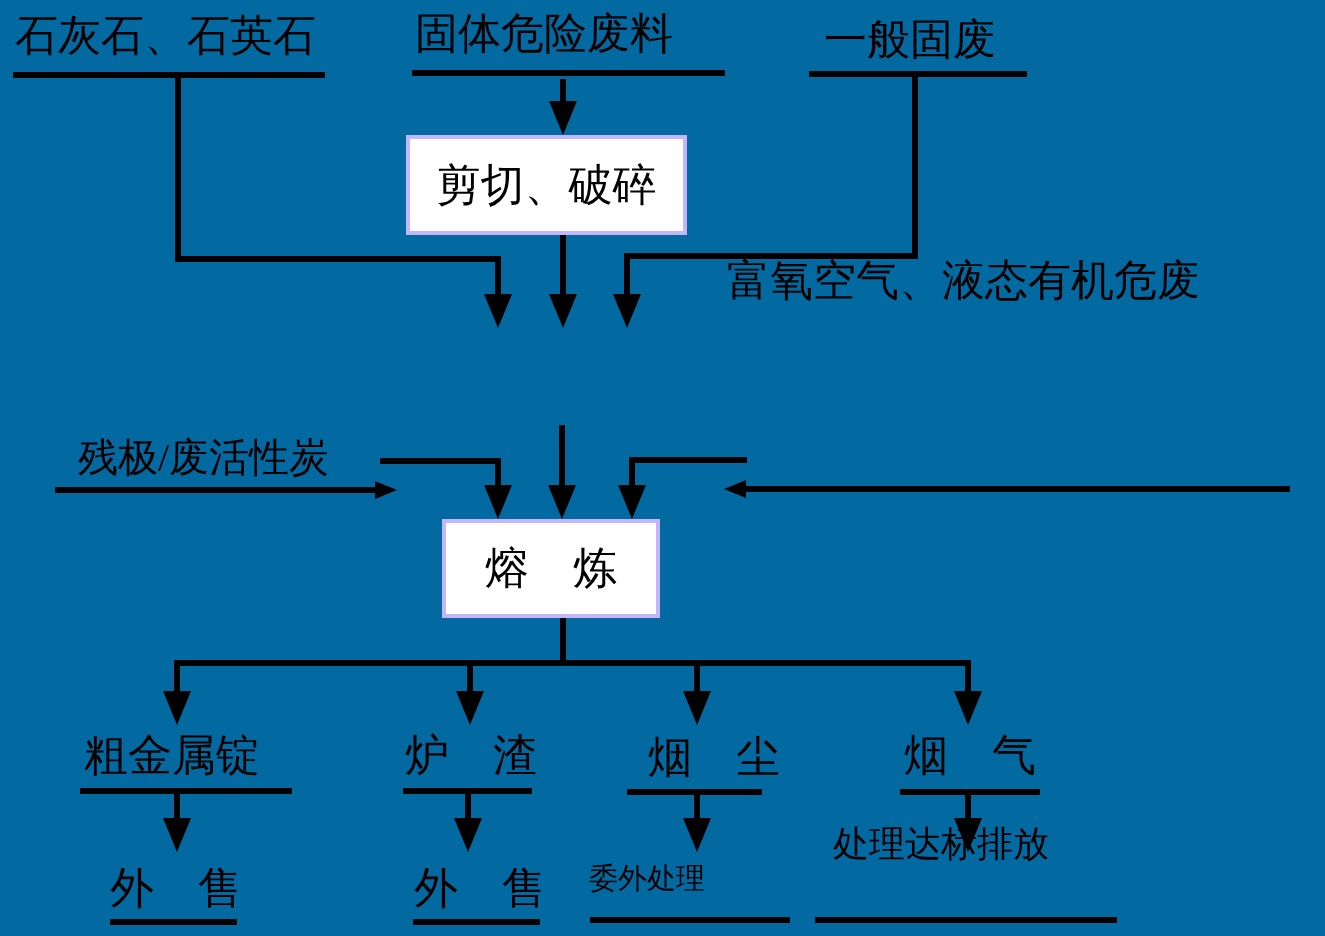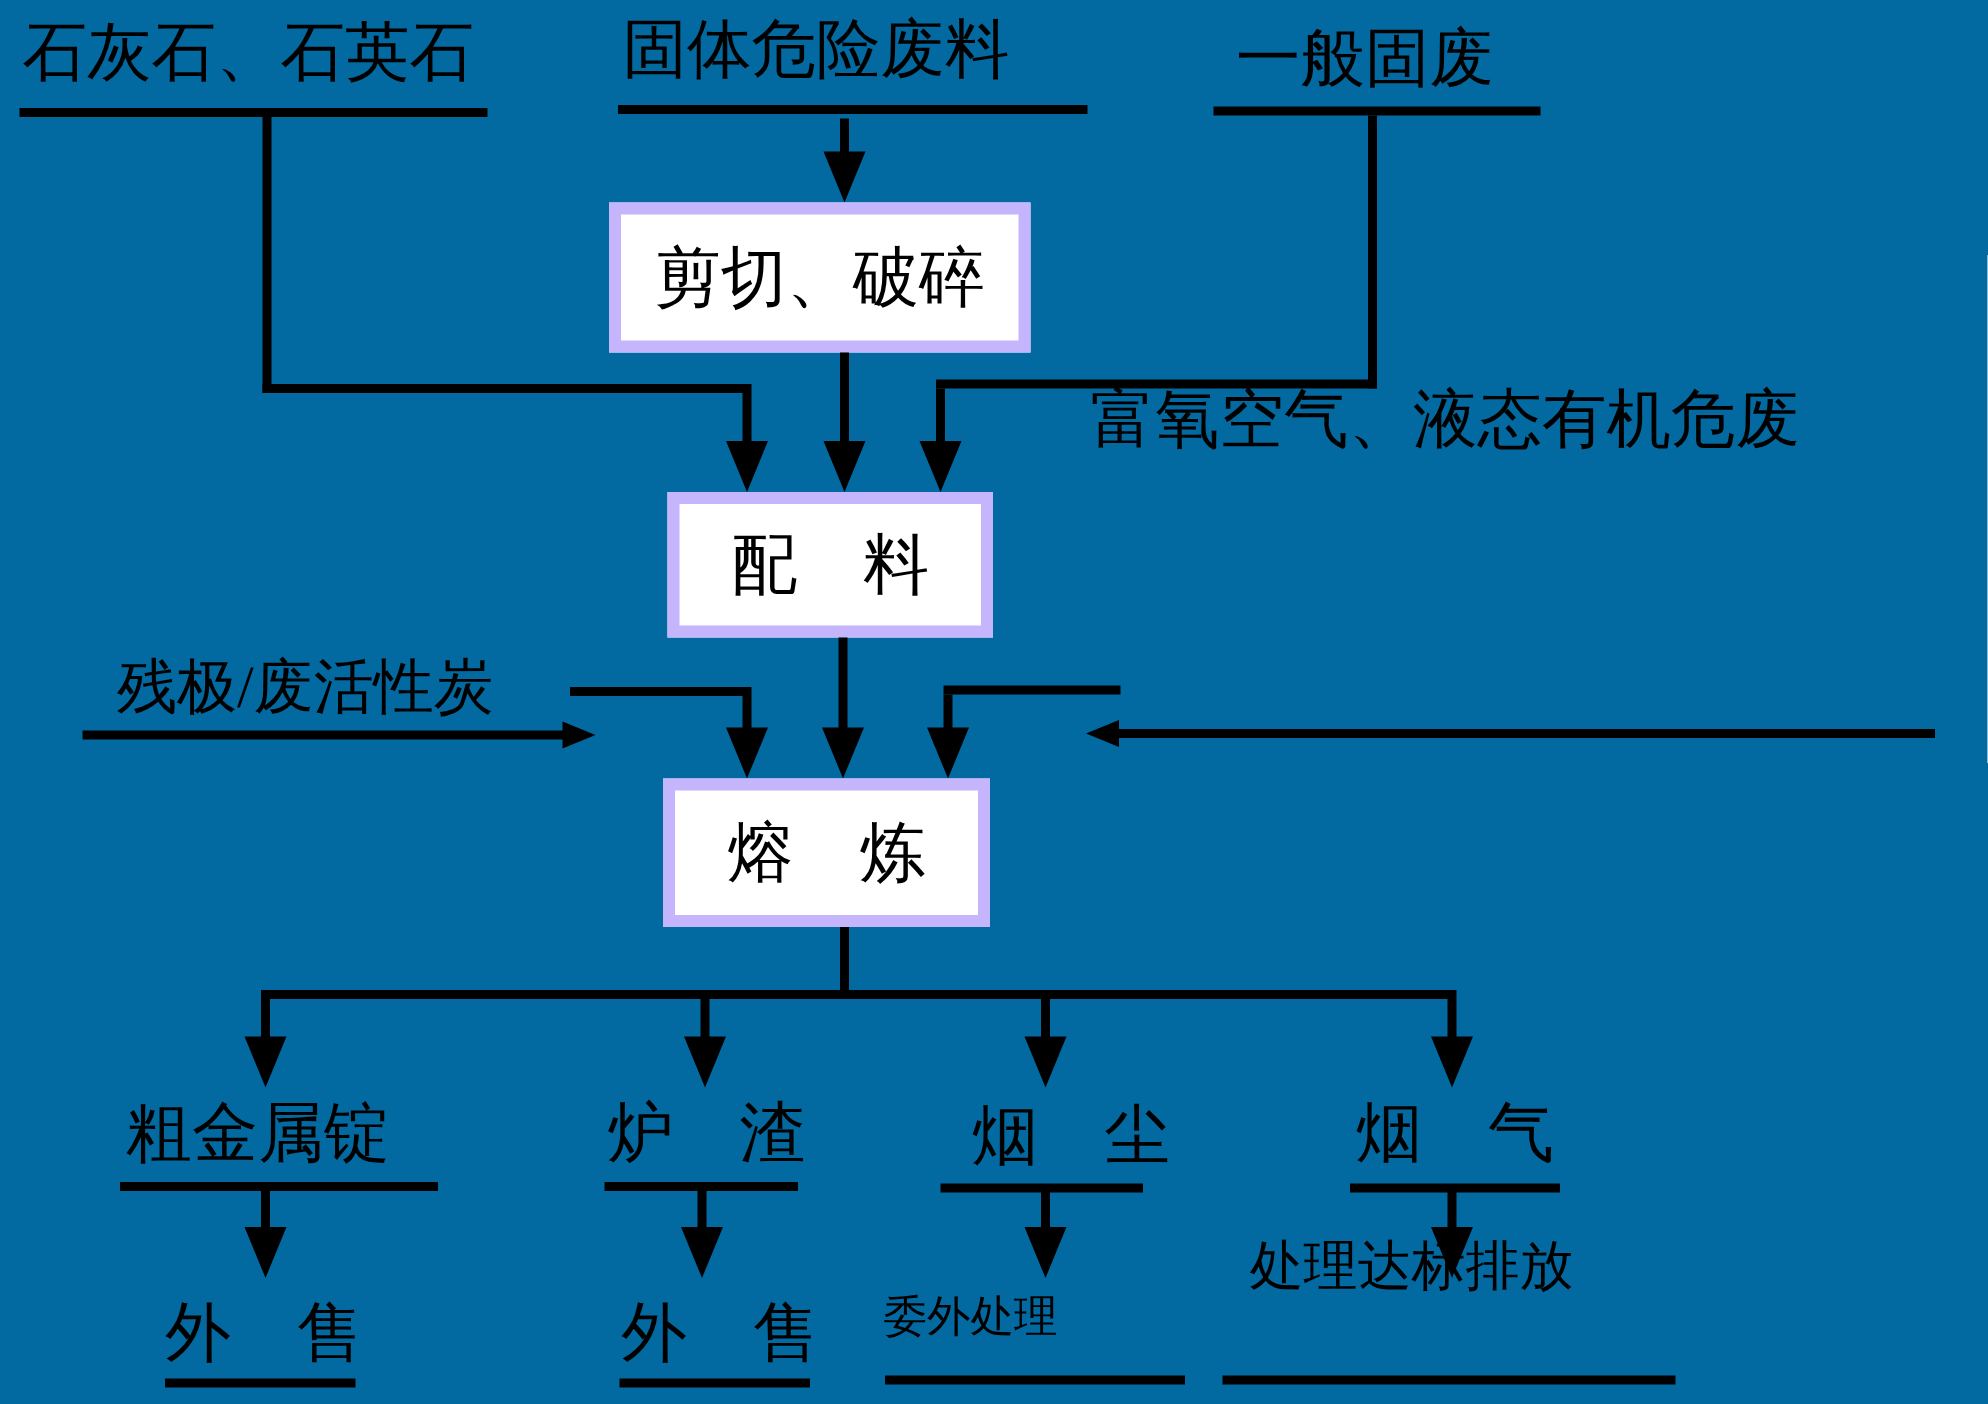--- a/index.html
+++ b/index.html
@@ -33,21 +33,21 @@
   }
   .tip-l{ 
     position:absolute;width:0;height:0;
     border-top:9px solid transparent;
     border-bottom:9px solid transparent;
     border-right:22px solid #000;
   }
   .pbox{
     position:absolute;
     box-sizing:border-box;
-    border:8px solid #c4b5fd;
+    border:4px solid #c4b5fd;
     background:#fff;
     display:flex;align-items:center;justify-content:center;
     font-size:44px;white-space:nowrap;
   }
 </style>
 </head>
 <body>
 
 <div id="canvas">
 
@@ -74,23 +74,20 @@
 
   <div class="pbox" style="left:406px;top:135px;width:281px;height:100px;">
     <span>剪切、破碎</span>
   </div>
 
   <div class="ln" style="left:560px;top:235px;width:6px;height:62px;"></div>
   <div class="ah" style="left:549px;top:294px;"></div>
 
   <div class="lbl" style="left:727px;top:257px;text-align:center;">富氧空气、液态有机危废</div>
 
-  <div class="pbox" style="left:445px;top:328px;width:217px;height:97px;">
-    <span>配　料</span>
-  </div>
 
   <div class="ln" style="left:559px;top:425px;width:6px;height:62px;"></div>
   <div class="ah" style="left:548px;top:485px;"></div>
 
   <div class="lbl" style="left:78px;top:436px;font-size:40px;">残极/废活性炭</div>
   <div class="ln" style="left:380px;top:458px;width:121px;height:6px;"></div>
   <div class="ln" style="left:495px;top:464px;width:6px;height:24px;"></div>
   <div class="ah" style="left:484px;top:485px;"></div>
   <div class="ln" style="left:55px;top:487px;width:322px;height:6px;"></div>
   <div class="tip-r" style="left:375px;top:481px;"></div>

